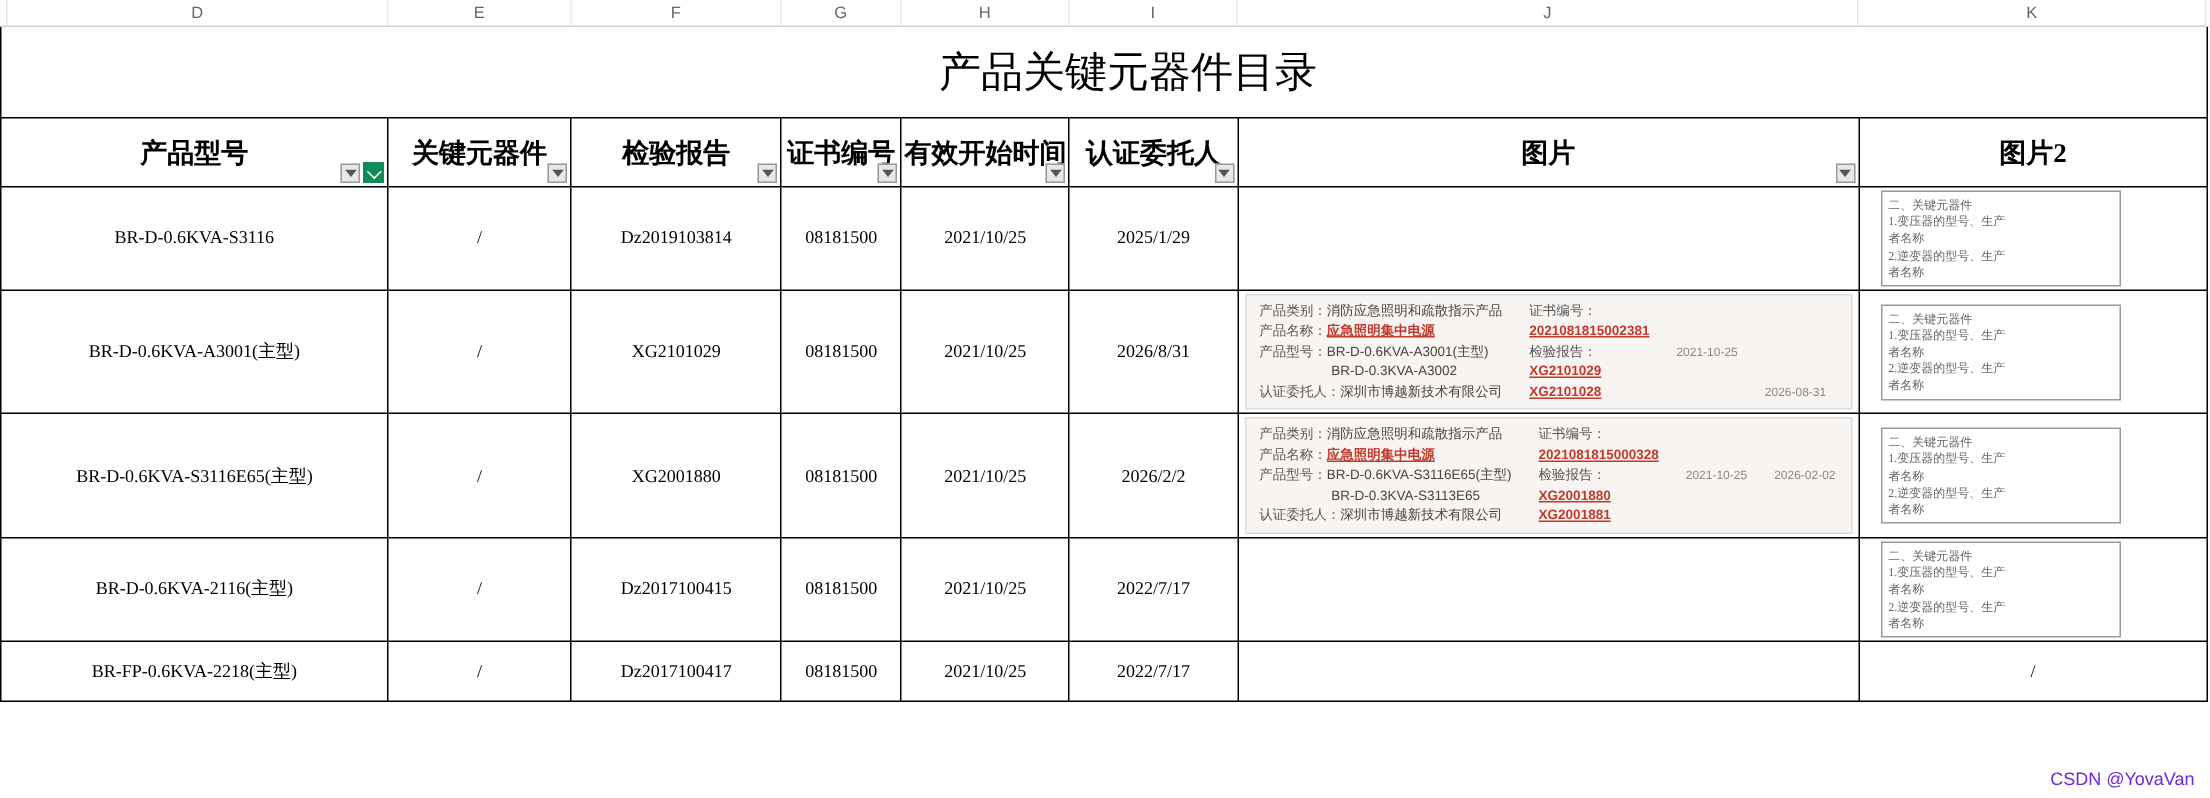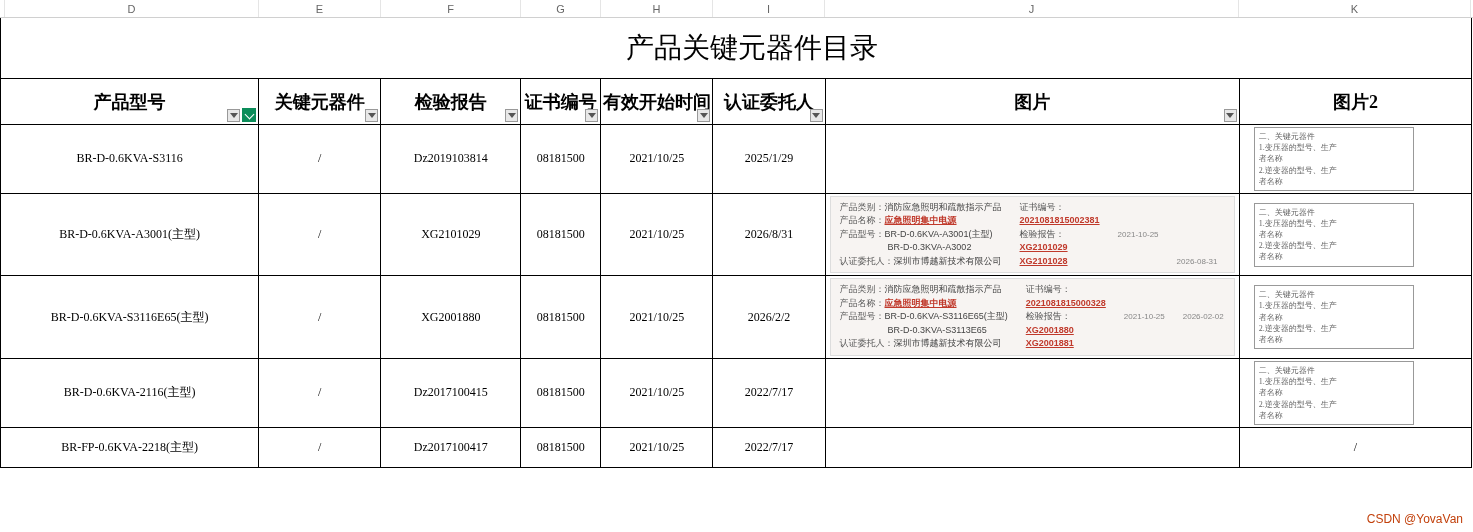--- a/index.html
+++ b/index.html
@@ -23,21 +23,21 @@
 .filter svg { width: 8px; height: 5px; }
 .smart { position: absolute; right: 2px; bottom: 2px; width: 14px; height: 14px; background: #0c8d5a; display: flex; align-items: center; justify-content: center; }
 .smart::before { content: ""; width: 6px; height: 6px; border: 1.5px solid #fff; border-top: none; border-right: none; transform: rotate(-45deg); margin-top: -2px; }
 .filter.smartcol { right: 18px; }
 .card { background: #f7f4f2; border: 1px solid #ddd; padding: 4px 9px; font-size: 9px; text-align: left; display: flex; gap: 18px; line-height: 1.5; color: #444; font-family: "Microsoft YaHei", sans-serif; }
 .card .lcol, .card .rcol { display: flex; flex-direction: column; }
 .card .red { color: #c0392b; font-weight: bold; text-decoration: underline; }
 .card .lbl { color: #555; }
 .mini { border: 1px solid #999; font-size: 8px; text-align: left; padding: 3px 4px; line-height: 1.4; color: #666; font-family: "SimSun", serif; width: 160px; margin-left: 10px; }
 .mini .hd { font-size: 8px; }
-.watermark { position: fixed; right: 10px; bottom: 6px; color: #c2410c; font-size: 12px; font-family: Arial, sans-serif; }
+.watermark { position: fixed; right: 10px; bottom: 6px; color: #6d28d9; font-size: 12px; font-family: Arial, sans-serif; }
 .cell-j { padding: 2px 4px !important; }
 .cell-k { padding: 2px 4px !important; }
 </style>
 </head>
 <body>
 
 <div class="sheet">
 
   <div class="col-headers">
     <div class="col-header" style="width:5px"></div>

